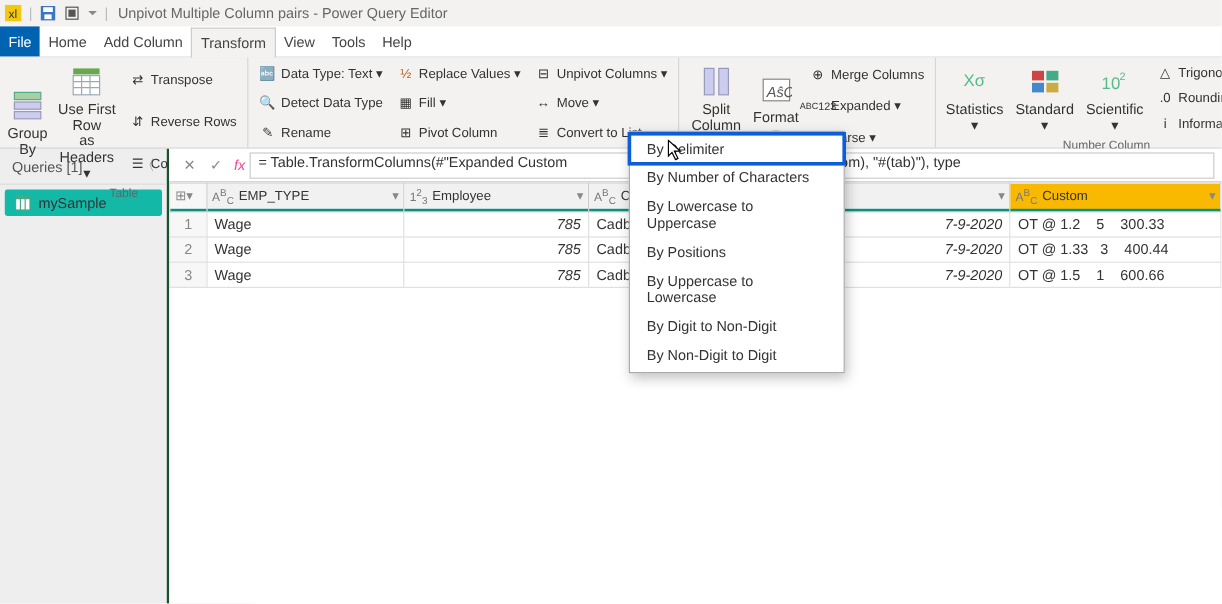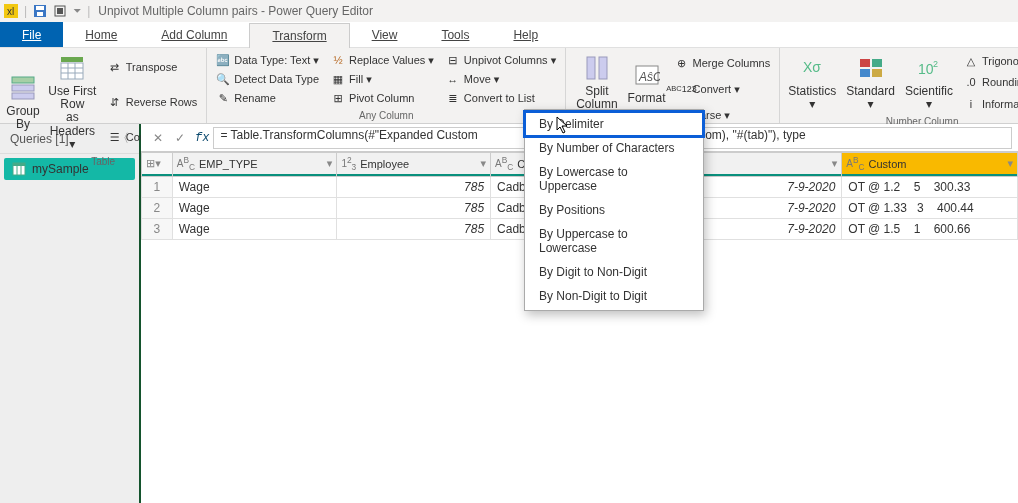--- a/index.html
+++ b/index.html
@@ -4,21 +4,21 @@
 <style>
 * { box-sizing: border-box; margin: 0; padding: 0; font-family: 'Segoe UI', Tahoma, sans-serif; }
 body { background: #f3f2f1; font-size: 12px; color: #333; overflow: hidden; width: 1018px; height: 503px; }
 
 .titlebar { height: 22px; background: #f3f2f1; display: flex; align-items: center; padding: 0 4px; font-size: 12px; color: #555; }
 .titlebar .qat { display: flex; gap: 6px; align-items: center; }
 .titlebar .qat-icon { width: 14px; height: 14px; display: inline-flex; align-items: center; justify-content: center; }
 .titlebar .title { margin-left: 8px; color: #666; }
 
 .menubar { height: 26px; background: #fff; display: flex; align-items: stretch; border-bottom: 1px solid #e0e0e0; }
-.menu-item { padding: 0 22px; display: flex; align-items: center; cursor: pointer; color: #444; text-decoration: underline; }
+.menu-item { padding: 0 7px; display: flex; align-items: center; cursor: pointer; color: #444; }
 .menu-item.file { background: #0063b1; color: #fff; }
 .menu-item.active { background: #f3f2f1; border: 1px solid #ccc; border-bottom: none; position: relative; top: 1px; }
 
 .ribbon { height: 76px; background: #f3f2f1; display: flex; border-bottom: 1px solid #d0d0d0; }
 .ribbon-group { display: flex; flex-direction: column; border-right: 1px solid #d6d6d6; padding: 2px 3px 0; position: relative; }
 .ribbon-group-label { text-align: center; font-size: 10px; color: #666; padding: 2px 0; }
 .ribbon-row { display: flex; flex: 1; }
 .rb-big { display: flex; flex-direction: column; align-items: center; justify-content: center; padding: 3px 5px; cursor: pointer; min-width: 40px; }
 .rb-big .icon { width: 30px; height: 30px; display: flex; align-items: center; justify-content: center; margin-bottom: 2px; }
 .rb-big .label { font-size: 12px; text-align: center; line-height: 1.1; }
@@ -29,21 +29,21 @@
 .content { display: flex; height: calc(503px - 22px - 26px - 76px); }
 .queries-pane { width: 141px; background: #eee; border-right: 2px solid #14532d; display: flex; flex-direction: column; }
 .queries-header { padding: 6px 10px; color: #555; border-bottom: 1px solid #ddd; display: flex; justify-content: space-between; align-items: center; }
 .queries-list { padding: 4px; }
 .query-item { padding: 4px 8px; display: flex; align-items: center; background: #14b8a6; border-radius: 2px; }
 .query-item .qicon { width: 14px; height: 14px; margin-right: 6px; }
 
 .main { flex: 1; display: flex; flex-direction: column; background: #fff; position: relative; }
 .formula-bar { height: 28px; border-bottom: 1px solid #ccc; display: flex; align-items: center; padding: 0 6px; background: #fff; }
 .fb-btn { width: 22px; height: 22px; display: flex; align-items: center; justify-content: center; color: #888; cursor: pointer; }
-.fb-fx { font-style: italic; color: #0c4a6e; margin: 0 4px; font-family: Liberation Mono, monospace; }
+.fb-fx { font-style: italic; color: #ec4899; margin: 0 4px; }
 .fb-input { flex: 1; border: 1px solid #ccc; height: 22px; padding: 0 6px; font-family: Consolas, monospace; font-size: 12px; color: #333; white-space: pre; overflow: hidden; }
 
 .grid { flex: 1; overflow: auto; }
 .grid table { border-collapse: collapse; width: 100%; }
 .grid th { background: #f1f1f1; border: 1px solid #ccc; font-weight: normal; font-size: 11px; text-align: left; padding: 0; height: 24px; position: relative; }
 .grid th.custom-col { background: #f9b900; }
 .grid th .th-inner { display: flex; align-items: center; padding: 0 4px; height: 100%; border-bottom: 2px solid #0a907d; }
 .grid th.custom-col .th-inner { border-bottom-color: #0a907d; }
 .grid th .type-icon { color: #777; font-size: 10px; margin-right: 4px; }
 .grid th .drop { margin-left: auto; color: #888; cursor: pointer; }
@@ -183,21 +183,20 @@
         <div class="rb-small">
             <span class="sicon">↔</span>
             <span>Move ▾</span>
           </div>
         <div class="rb-small">
             <span class="sicon">≣</span>
             <span>Convert to List</span>
           </div>
       </div>
     </div>
-    <div class="ribbon-group-label">Any Column</div>
   </div>
 
   <div class="ribbon-group" style="border-right:none">
     <div class="ribbon-row">
       <div class="rb-big" id="split-btn">
         <span class="icon">
             <svg width="26" height="26" viewBox="0 0 26 26">
               <rect x="3" y="2" width="8" height="22" fill="#cce" stroke="#99b"></rect>
               <rect x="15" y="2" width="8" height="22" fill="#cce" stroke="#99b"></rect>
             </svg>
@@ -213,21 +212,21 @@
           </span>
         <span class="label">Format<br>▾</span>
       </div>
       <div class="rb-small-col">
         <div class="rb-small">
             <span class="sicon">⊕</span>
             <span>Merge Columns</span>
           </div>
         <div class="rb-small">
             <span class="sicon" style="font-size:9px"><sup>ABC</sup>123</span>
-            <span>Convert ▾</span>
+            <span>Expanded ▾</span>
           </div>
         <div class="rb-small">
             <span class="sicon" style="font-size:9px">abc</span>
             <span>Parse ▾</span>
           </div>
       </div>
     </div>
     <div class="ribbon-group-label">&nbsp;</div>
   </div>
 

